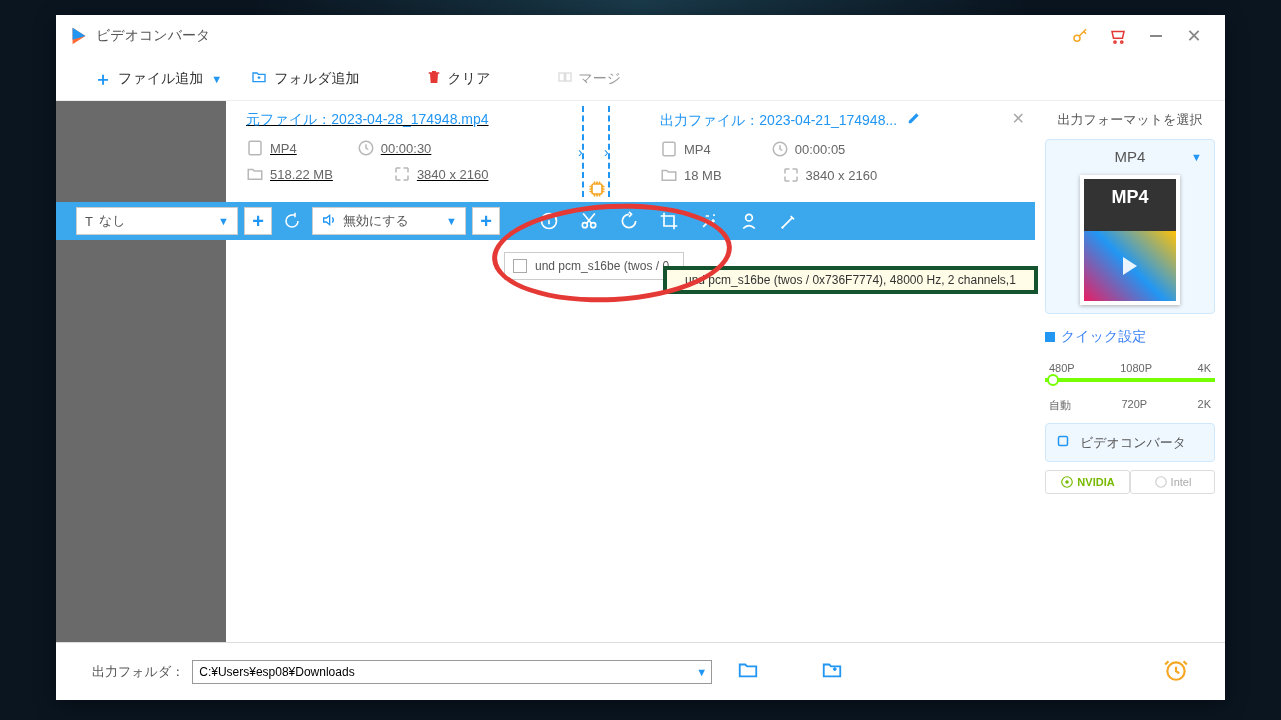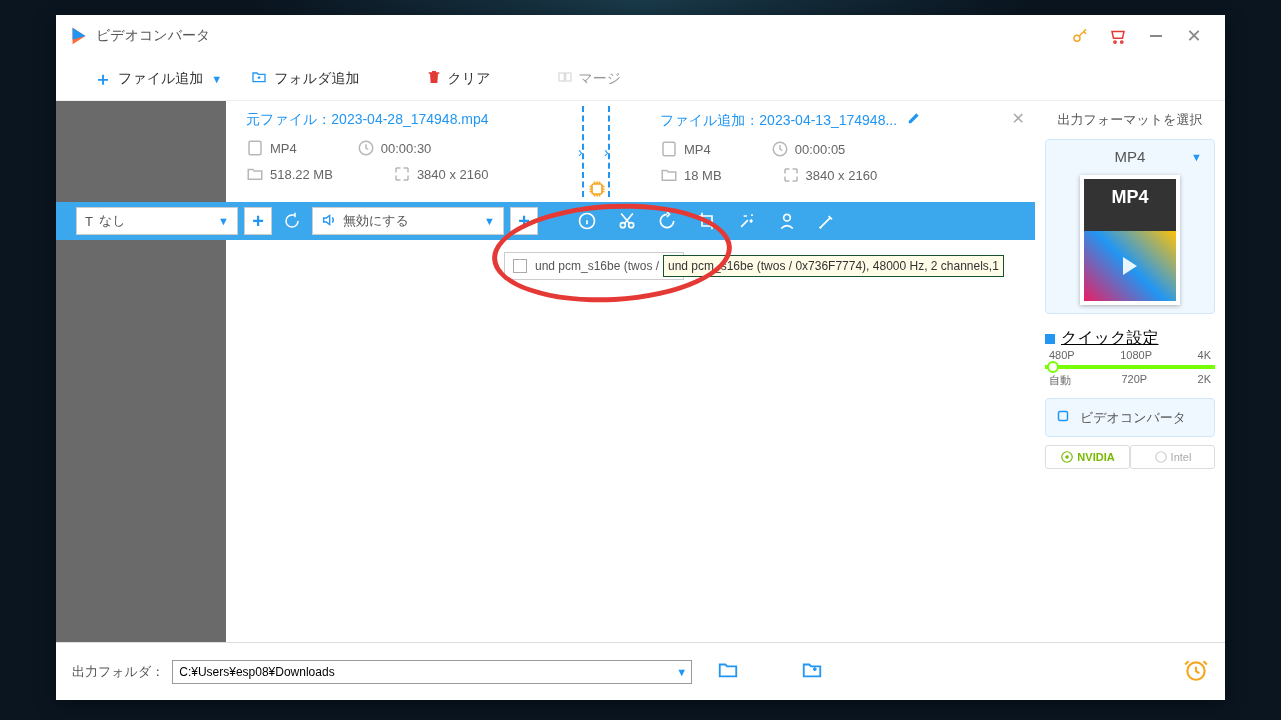--- a/index.html
+++ b/index.html
@@ -27,72 +27,72 @@
 .tb-gap { width: 50px; }
 
 .main-area { display: flex; height: calc(100% - 42px - 44px - 58px); }
 
 .left-panel { width: 170px; background: #6a6a6a; }
 
 .center { flex: 1; background: #fff; position: relative; }
 
 .file-row { display: flex; position: relative; }
 .file-col { padding: 10px 20px; }
-.file-col-left { width: 356px; }
+.file-col-left { width: 356px; text-decoration: underline; }
 .file-col-right { width: 370px; padding-left: 50px; }
 .file-title { font-size: 14px; color: #2196f3; margin-bottom: 10px; }
 .meta-line { display: flex; gap: 60px; margin-bottom: 8px; }
 .meta-item { display: flex; align-items: center; font-size: 13px; color: #666; }
 .meta-icon { width: 18px; height: 18px; margin-right: 6px; opacity: .6; }
 .divider-dashed { width: 0; border-left: 2px dashed #2196f3; margin: 5px 0; position: relative; }
 .divider-arrow { position: absolute; top: 50%; transform: translateY(-50%); left: -6px; color: #2196f3; font-size: 14px; }
 .gpu-badge { position: absolute; left: 360px; top: 78px; text-align: center; color: #f5a623; font-size: 10px; font-weight: bold; }
 .gpu-badge svg { width: 20px; height: 20px; }
 .close-item { position: absolute; right: 10px; top: 8px; color: #aaa; font-size: 16px; }
 .pencil { color: #2196f3; margin-left: 6px; }
 
 .action-bar { height: 38px; background: #3ba8ee; display: flex; align-items: center; padding: 0 8px; gap: 6px; position: relative; left: -170px; width: calc(100% + 170px); }
 .combo { height: 28px; background: #fff; border: 1px solid #ccc; display: flex; align-items: center; padding: 0 8px; font-size: 13px; color: #555; position: relative; }
 .combo-subtitle { width: 162px; margin-left: 12px; }
-.combo-audio { width: 192px; }
+.combo-audio { width: 154px; }
 .combo .chev { margin-left: auto; color: #2196f3; font-size: 11px; }
 .plus-box { width: 28px; height: 28px; background: #fff; border: 1px solid #ccc; display: flex; align-items: center; justify-content: center; color: #2196f3; font-weight: bold; font-size: 20px; }
 .act-icon { width: 34px; height: 34px; display: flex; align-items: center; justify-content: center; color: #fff; }
 .act-icon svg { width: 20px; height: 20px; stroke: #fff; fill: none; stroke-width: 2; }
 
 .dropdown-panel { position: absolute; left: 278px; top: 151px; width: 180px; background: #fff; border: 1px solid #ccc; padding: 6px 8px; font-size: 12px; color: #555; display: flex; align-items: center; }
 .dropdown-panel .cb { width: 14px; height: 14px; border: 1px solid #aaa; margin-right: 8px; }
-.tooltip { position: absolute; left: 437px; top: 154px; background: #fffde7; border: 1px solid #14532d; padding: 3px 4px; font-size: 12px; color: #333; white-space: nowrap; }
+.tooltip { position: absolute; left: 437px; top: 165px; background: #fffde7; border: 4px solid #14532d; padding: 3px 18px; font-size: 12px; color: #333; white-space: nowrap; }
 
 .circle-hl { position: absolute; left: 266px; top: 103px; width: 240px; height: 98px; border: 5px solid #e53935; border-radius: 50%; pointer-events: none; transform: rotate(-3deg); }
 
 .right-panel { width: 190px; padding: 10px 10px; background: #fff; overflow: hidden; }
 .rp-title { font-size: 13px; text-align: center; color: #555; margin-bottom: 10px; }
 .format-sel { border: 1px solid #cfe8fb; background: #f0f8ff; border-radius: 4px; padding: 8px; }
 .format-hdr { display: flex; justify-content: center; align-items: center; font-size: 15px; color: #555; position: relative; }
 .format-hdr .chev { position: absolute; right: 4px; color: #2196f3; font-size: 11px; }
 .thumb { width: 100px; height: 130px; margin: 10px auto 0; background: #333; border: 4px solid #fff; box-shadow: 0 1px 4px rgba(0,0,0,.3); position: relative; overflow: hidden; }
 .thumb-label { position: absolute; top: 8px; width: 100%; text-align: center; color: #fff; font-weight: bold; font-size: 18px; }
 .thumb-img { position: absolute; bottom: 0; width: 100%; height: 70px; background: linear-gradient(45deg,#e91e63,#2196f3,#ffc107); }
 .thumb-img::after { content: ""; position: absolute; left: 50%; top: 50%; transform: translate(-50%,-50%); border-left: 14px solid rgba(255,255,255,.9); border-top: 9px solid transparent; border-bottom: 9px solid transparent; }
 .param-btn { margin-top: 12px; border: 1px solid #cfe8fb; background: #f0f8ff; border-radius: 4px; padding: 8px; display: flex; align-items: center; font-size: 13px; color: #555; }
 .param-btn .ic { color: #2196f3; margin-right: 8px; }
-.quick-title { margin-top: 14px; font-size: 16px; color: #000000; display: flex; align-items: center; text-decoration: underline; }
+.quick-title { margin-top: 14px; font-size: 14px; color: #3b82f6; display: flex; align-items: center; }
 .quick-title .dot { width: 10px; height: 10px; background: #2196f3; margin-right: 6px; }
-.res-row { display: flex; justify-content: space-between; font-size: 11px; color: #666; margin-top: 0; padding: 0 4px; }
+.res-row { display: flex; justify-content: space-between; font-size: 11px; color: #666; margin-top: 16px; padding: 0 4px; }
 .slider-line { height: 4px; background: #76ff03; margin: 4px 0; position: relative; }
 .slider-thumb { position: absolute; left: 2px; top: -4px; width: 12px; height: 12px; background: #fff; border: 2px solid #76ff03; border-radius: 50%; }
 .gpu-accel { margin-top: 10px; border: 1px solid #cfe8fb; background: #f0f8ff; border-radius: 4px; padding: 8px; display: flex; align-items: center; font-size: 13px; color: #555; }
 .gpu-accel .ic { color: #2196f3; margin-right: 8px; }
 .vendor-row { display: flex; margin-top: 8px; }
 .vendor { flex: 1; border: 1px solid #ddd; border-radius: 3px; padding: 4px; display: flex; align-items: center; justify-content: center; font-size: 11px; }
 .nvidia { color: #76b900; font-weight: bold; }
 .intel { color: #aaa; }
 
-.bottom-bar { position: absolute; bottom: 0; left: 0; right: 0; height: 58px; border-top: 1px solid #ddd; display: flex; align-items: center; padding: 0 16px; background: #fff; }
+.bottom-bar { position: absolute; bottom: 0; left: 0; right: 0; height: 58px; border-top: 1px solid #ddd; display: flex; align-items: center; padding: 0 36px; background: #fff; }
 .bb-label { font-size: 13px; color: #555; margin-right: 8px; }
 .bb-path { width: 520px; height: 24px; border: 1px solid #999; padding: 2px 6px; font-size: 12px; display: flex; align-items: center; position: relative; }
 .bb-path .chev { position: absolute; right: 4px; color: #2196f3; font-size: 11px; }
 .bb-icon { margin-left: 24px; color: #2196f3; }
 .bb-icon svg { width: 24px; height: 22px; fill: none; stroke: #2196f3; stroke-width: 2; }
 .bb-spacer { flex: 1; }
 .convert-btn { width: 210px; height: 58px; background: #0b8bd6; color: #fff; font-size: 28px; font-weight: bold; display: flex; align-items: center; justify-content: center; }
 .alarm { margin-left: 20px; color: #f5a623; }
 .alarm svg { width: 26px; height: 26px; fill: none; stroke: #f5a623; stroke-width: 2; }
 </style>
@@ -220,21 +220,21 @@
         <div class="gpu-badge">
           <svg viewBox="0 0 24 24" fill="none" stroke="#f5a623" stroke-width="2">
               <rect x="6" y="6" width="12" height="12" rx="2"></rect>
               <path d="M9 3 V6 M12 3 V6 M15 3 V6 M9 18 V21 M12 18 V21 M15 18 V21 M3 9 H6 M3 12 H6 M3 15 H6 M18 9 H21 M18 12 H21 M18 15 H21"></path>
             </svg>
           <div>GPU</div>
         </div>
 
         <div class="file-col file-col-right">
           <div class="file-title">
-            <span>ファイル追加：</span><span>2023-04-13_174948...</span>
+            <span>出力ファイル：</span><span>2023-04-21_174948...</span>
             <span class="pencil">
               <svg width="14" height="14" viewBox="0 0 24 24" fill="#2196f3">
                   <path d="M3 17 L14 6 L18 10 L7 21 H3 Z M16 4 L20 8 L18 10 L14 6 Z"></path>
                 </svg>
             </span>
           </div>
           <div class="meta-line">
             <div class="meta-item">
               <svg class="meta-icon" viewBox="0 0 24 24" fill="none" stroke="#888" stroke-width="2">
                   <rect x="4" y="3" width="16" height="18" rx="2"></rect>

